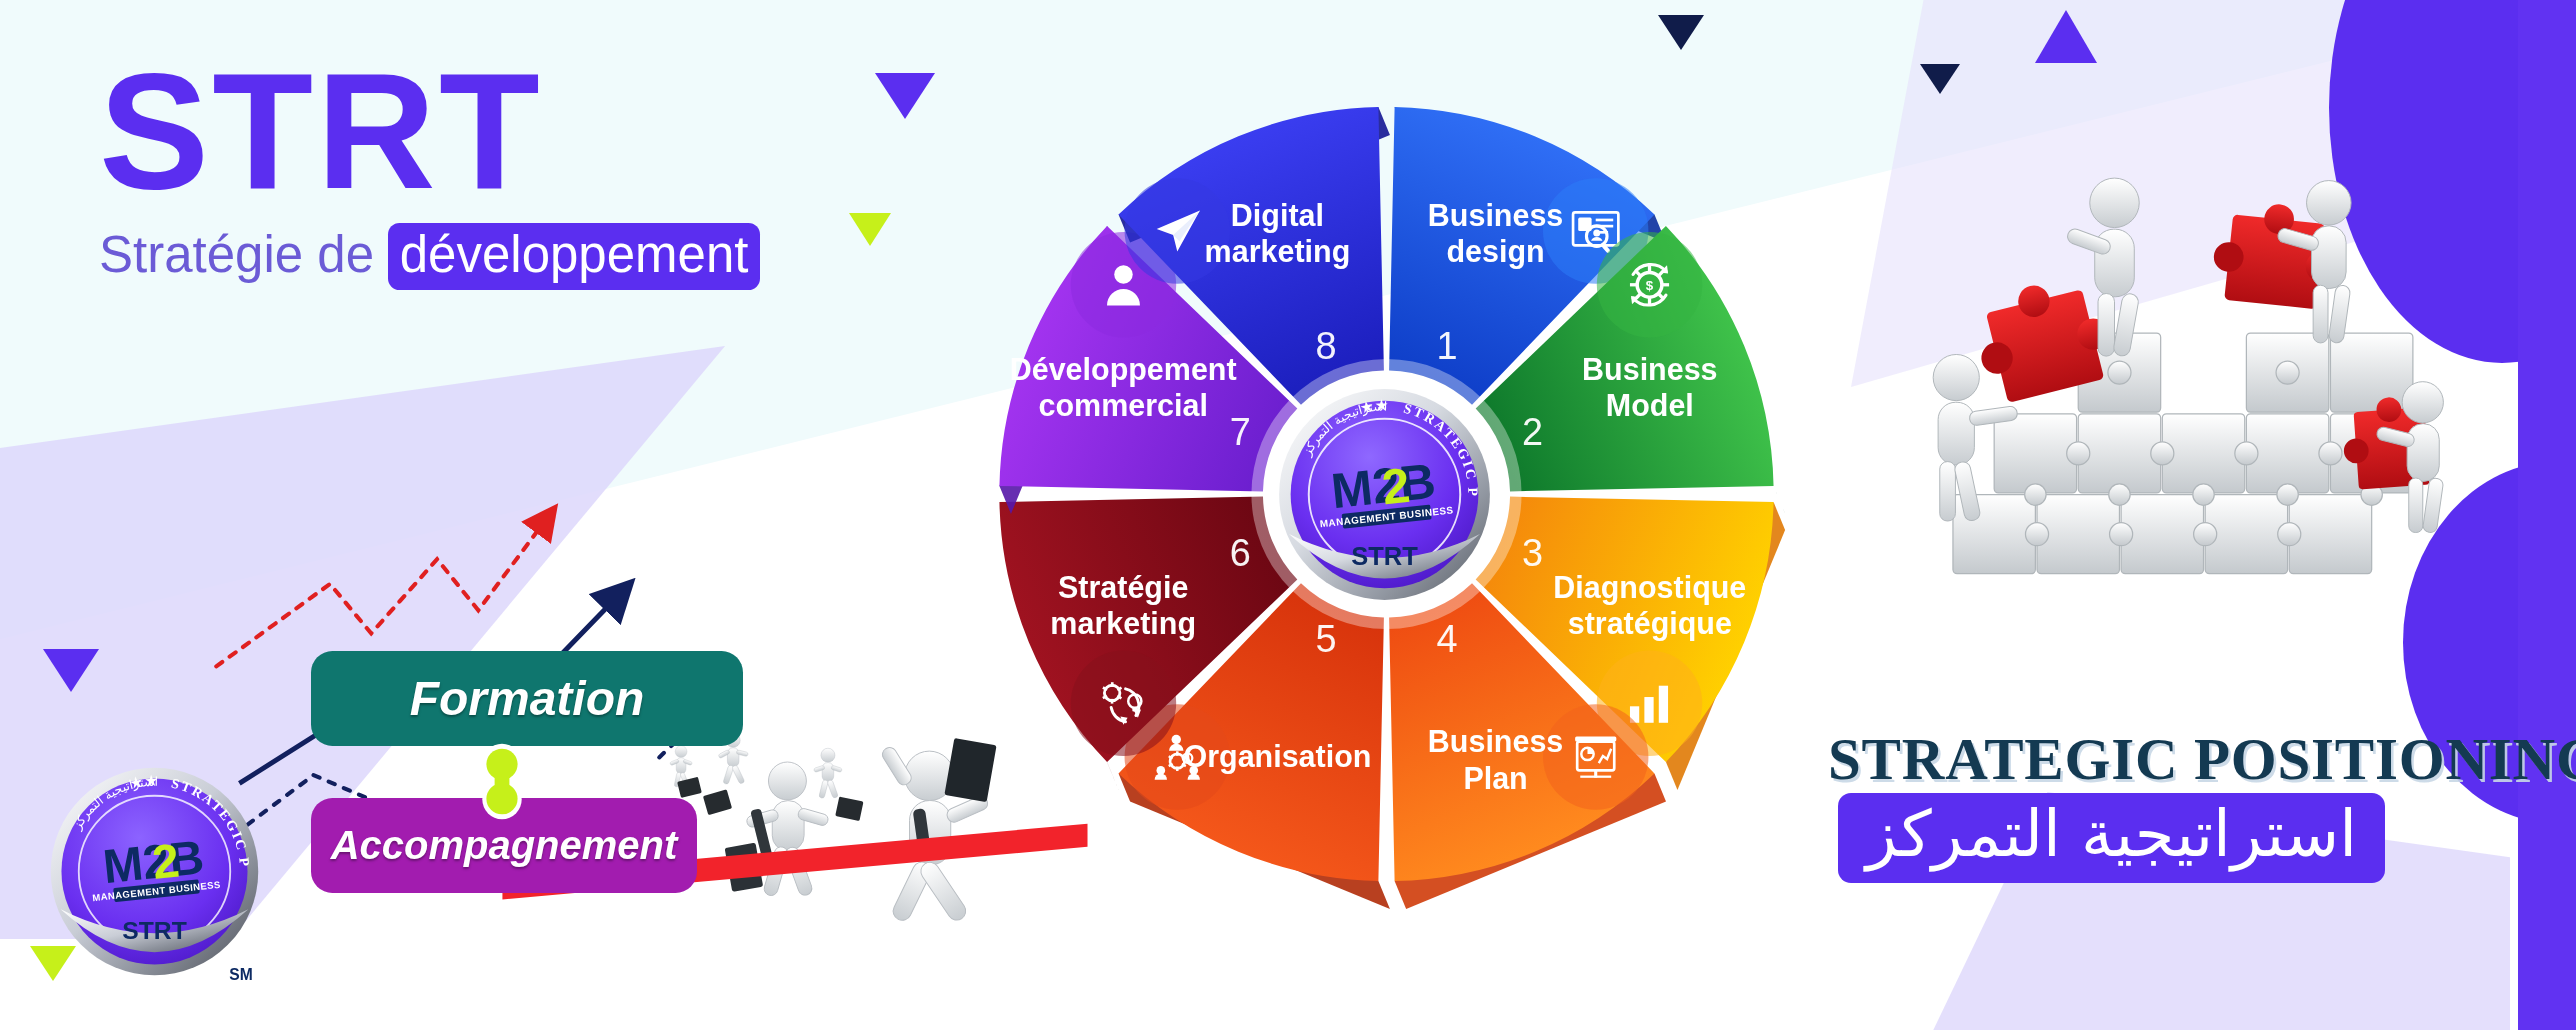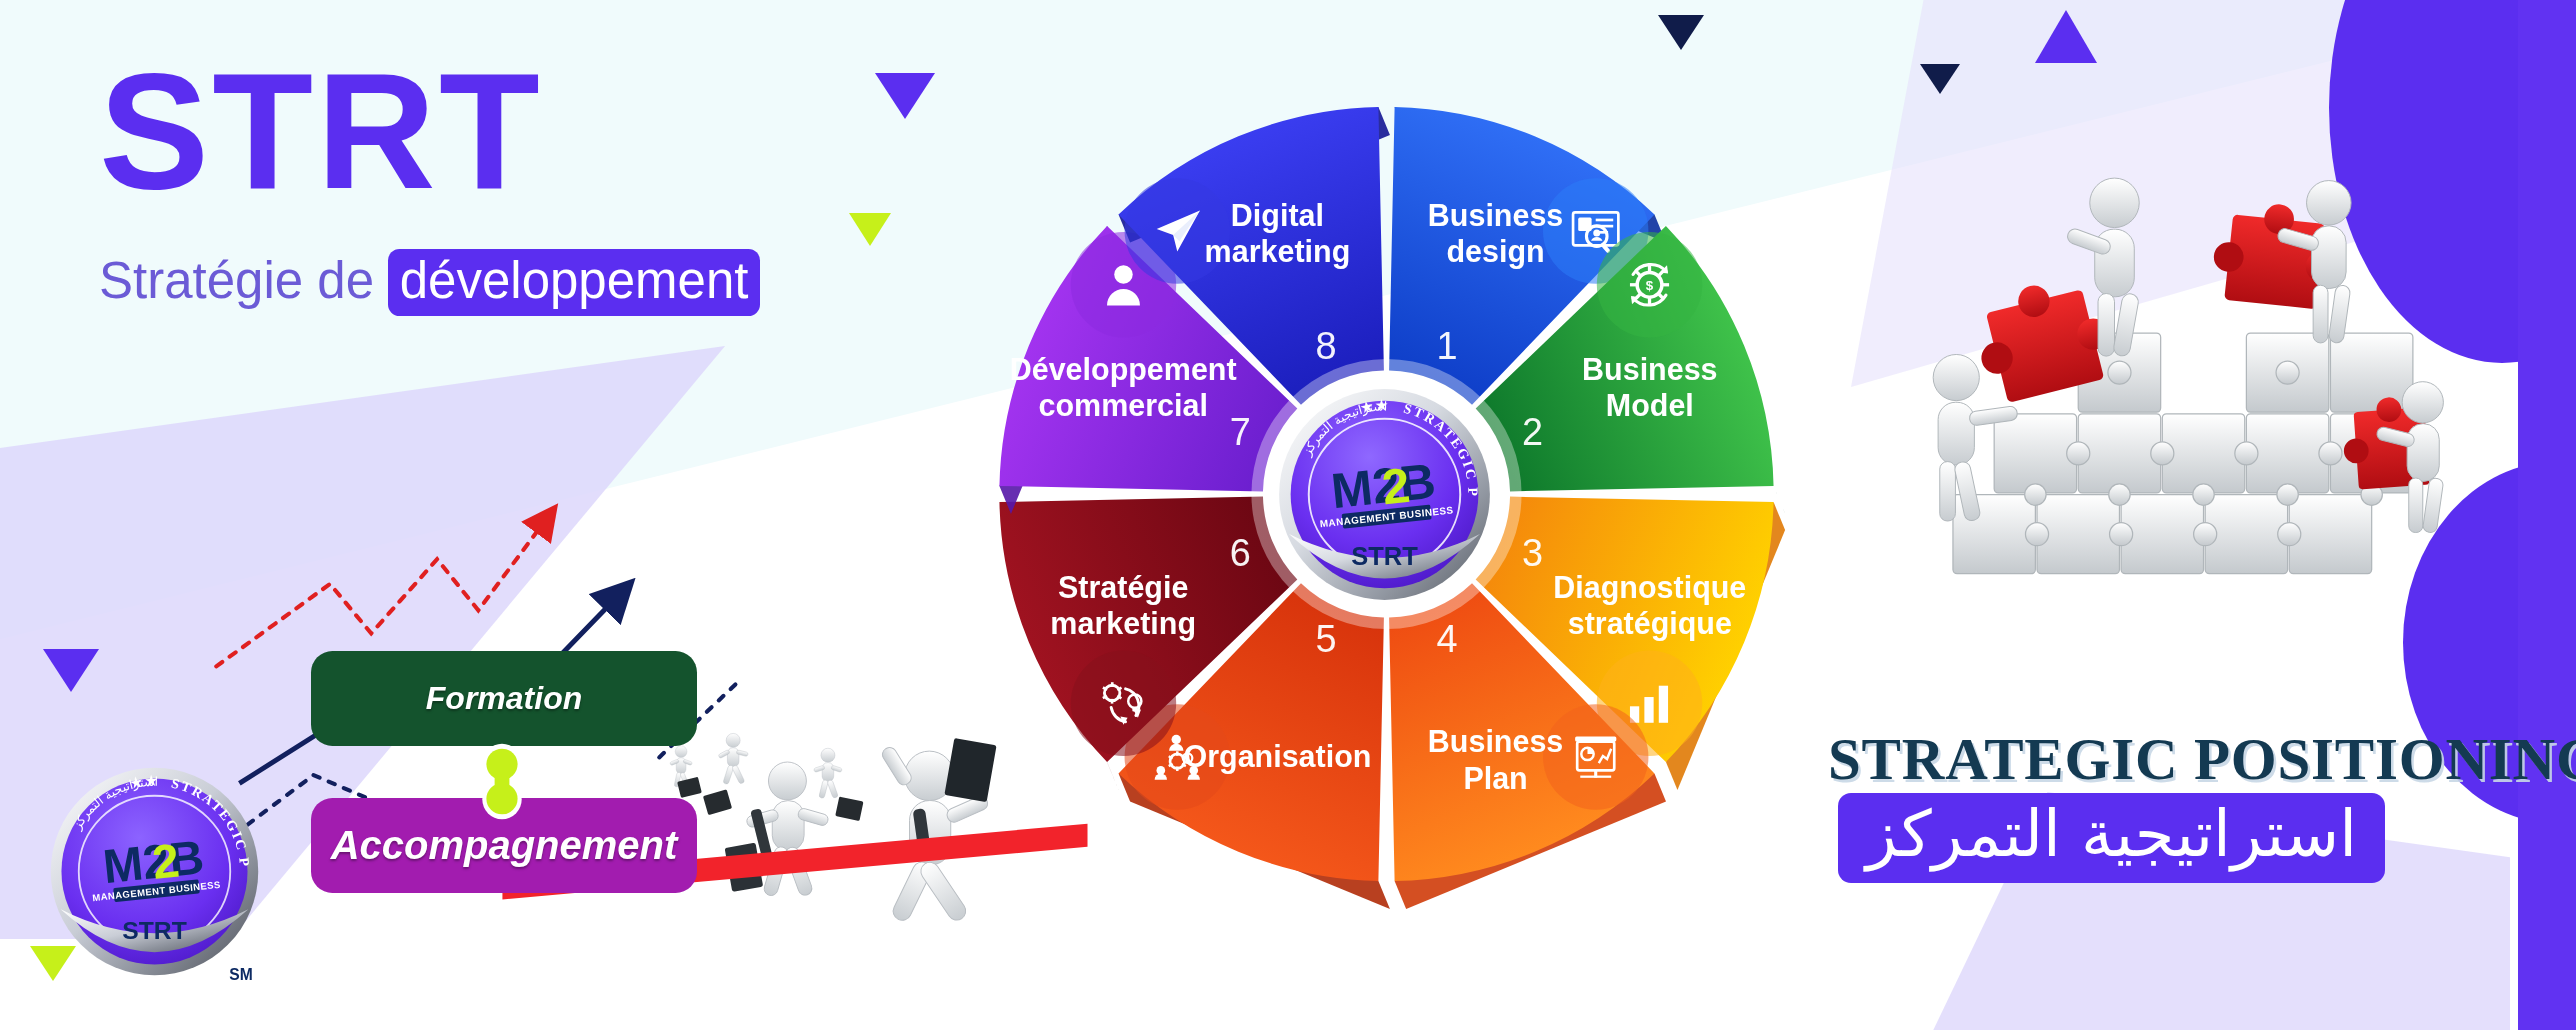--- a/index.html
+++ b/index.html
@@ -51,39 +51,39 @@
   .tri-down{border-left:30px solid transparent;border-right:30px solid transparent;}
   .tri-up{border-left:31px solid transparent;border-right:31px solid transparent;}
 
   
   .headline{position:absolute;left:99px;top:49px;z-index:6;}
   .brand-title{
     font-size:165px;font-weight:bold;color:#5b2ef0;letter-spacing:3.3px;
     line-height:1;margin:0;
   }
   .brand-sub{
-    margin-top:35px;font-size:51px;color:#6b5bd6;white-space:nowrap;
+    margin-top:9px;font-size:51px;color:#6b5bd6;white-space:nowrap;
   }
   .brand-sub .hl{
     background:#5b2ef0;color:#ffffff;border-radius:11.5px;
     padding:1.6px 11.5px 6.6px 11.5px;display:inline-block;
   }
 
   
   .arrowbox{position:absolute;z-index:3;}
 
   
   .pill{
     position:absolute;z-index:7;border-radius:21.4px;
     display:flex;align-items:center;justify-content:center;
     font-style:italic;font-weight:bold;color:#ffffff;
     text-shadow:0 1.6px 2.5px rgba(0,0,0,.35);
   }
   .pill-formation{
-    left:311px;top:651px;width:386px;height:95px;background:#14532d;font-size:32px;
+    left:311px;top:651px;width:432px;height:95px;background:#0f766e;font-size:48px;
   }
   .pill-accomp{
     left:311px;top:798px;width:386px;height:95px;background:#a21caf;font-size:40px;
   }
   .connector{
     position:absolute;left:470px;top:742px;width:64px;height:79px;z-index:8;
   }
 
   
   .wheel-wrap{position:absolute;left:925px;top:8.2px;width:923px;height:972px;z-index:5;}

